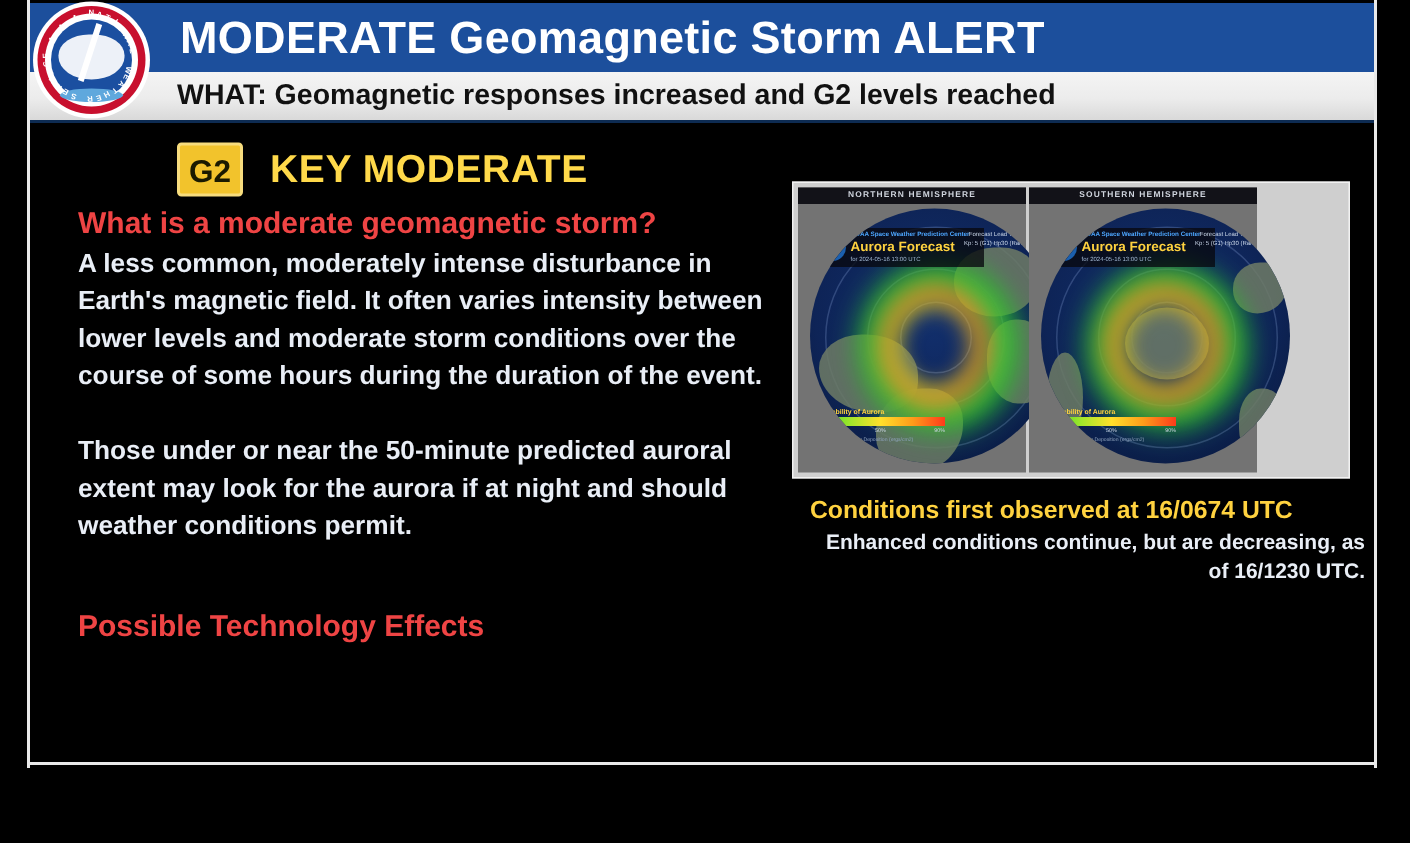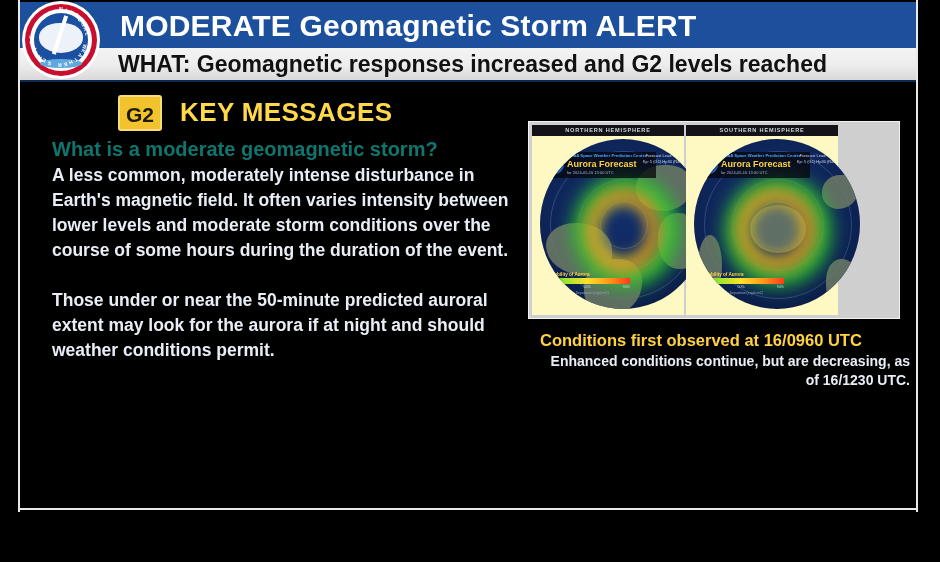--- a/index.html
+++ b/index.html
@@ -13,21 +13,21 @@
 
   
   .hdr-blue{position:absolute;left:20px;top:2px;width:896px;height:46px;background:#1c4f9c;}
   .hdr-title{position:absolute;left:120px;top:6px;width:780px;height:40px;
     color:#fff;font-size:30px;font-weight:bold;line-height:40px;letter-spacing:.2px;
     white-space:nowrap;}
   .hdr-what{position:absolute;left:20px;top:48px;width:896px;height:32px;
     background:linear-gradient(to bottom,#f4f4f4 0%,#ececec 55%,#d9d9d9 100%);
     border-bottom:2px solid #0d2b52;}
   .hdr-what-txt{position:absolute;left:118px;top:50px;height:28px;line-height:28px;
-    color:#111;font-size:23px;font-weight:bold;white-space:nowrap;}
+    color:#111;font-size:19px;font-weight:bold;white-space:nowrap;}
 
   
   .seal{position:absolute;left:22px;top:1px;width:78px;height:78px;border-radius:50%;
     background:#fff;overflow:hidden;}
   .seal .ring{position:absolute;left:3px;top:3px;width:72px;height:72px;border-radius:50%;
     background:#c8102e;}
   .seal .ring2{position:absolute;left:8px;top:8px;width:62px;height:62px;border-radius:50%;
     background:#fff;}
   .seal .disc{position:absolute;left:12px;top:12px;width:54px;height:54px;border-radius:50%;
     background:#1b4fa0;}
@@ -43,32 +43,32 @@
 
   
   .g2-badge{position:absolute;left:118px;top:95px;width:44px;height:36px;background:#f2c32c;
     border:2px solid #f7dc7d;border-radius:3px;color:#1a1a00;font-size:21px;font-weight:bold;
     text-align:center;line-height:36px;box-sizing:border-box;}
   .km-title{position:absolute;left:180px;top:97px;color:#ffd94a;font-size:26px;font-weight:bold;
     letter-spacing:.4px;white-space:nowrap;}
 
   
   .blk{position:absolute;left:52px;}
-  .blk h3{margin:0 0 1px 0;color:#0f766e;font-size:20px;font-weight:bold;line-height:25px;}
+  .blk h3{margin:0 0 1px 0;color:#ef4444;font-size:20px;font-weight:bold;line-height:25px;}
   .blk p{margin:0;color:#e9eef6;font-size:17.5px;font-weight:bold;line-height:25px;}
 
   #blk-storm{top:137px;width:480px;}
   #blk-do{top:288px;width:480px;}
   #blk-tech{top:406px;width:800px;}
   #blk-tech p{font-size:17px;line-height:24px;}
 
   
   .imgbox{position:absolute;left:528px;top:121px;width:372px;height:198px;
     background:#cfcfcf;border:1px solid #f2f2f2;box-sizing:border-box;padding:3px;}
-  .hemi{position:relative;float:left;width:152px;height:190px;background:#fef9c3;margin-right:2px;}
+  .hemi{position:relative;float:left;width:152px;height:190px;background:#737373;margin-right:2px;}
   .hemi:last-child{margin-right:0;}
   .hemi-cap{position:absolute;left:0;top:0;width:100%;height:11px;background:#121218;
     color:#cfd4dd;font-size:5.6px;font-weight:bold;text-align:center;line-height:11px;
     letter-spacing:.8px;}
   .globe{position:absolute;left:8px;top:14px;width:166px;height:170px;border-radius:50%;
     background:radial-gradient(circle at 48% 42%, #12306e 0%, #0e2457 58%, #071634 100%);
     overflow:hidden;}
   .globe .land{position:absolute;background:#6f7b66;opacity:.85;border-radius:40%;}
   .globe .grid{position:absolute;border:1px solid rgba(150,180,230,.25);border-radius:50%;}
   .oval{position:absolute;border-radius:50%;filter:blur(7px);}
@@ -151,32 +151,33 @@
         <span style="transform: translate(-50%, -50%) rotate(290.323deg); left: 9.92968px; top: 28.2335px;">•</span>
         <span style="transform: translate(-50%, -50%) rotate(301.935deg); left: 12.692px; top: 22.6021px;"> </span>
         <span style="transform: translate(-50%, -50%) rotate(313.548deg); left: 16.5314px; top: 17.642px;">•</span>
         <span style="transform: translate(-50%, -50%) rotate(325.161deg); left: 21.2907px; top: 13.5563px;"> </span>
         <span style="transform: translate(-50%, -50%) rotate(336.774deg); left: 26.775px; top: 10.5123px;">•</span>
         <span style="transform: translate(-50%, -50%) rotate(348.387deg); left: 32.7597px; top: 8.63457px;"> </span>
       </div>
   </div>
 
   <div class="g2-badge">G2</div>
-  <div class="km-title">KEY MESSAGES</div>
+  <div class="km-title">KEY MODERATE</div>
 
   <div class="blk" id="blk-storm">
     <h3>What is a moderate geomagnetic storm?</h3>
     <p>A less common, moderately intense disturbance in Earth's magnetic field. It often varies intensity between lower levels and moderate storm conditions over the course of some hours during the duration of the event.</p>
   </div>
 
   <div class="blk" id="blk-do">
     <p>Those under or near the 50-minute predicted auroral extent may look for the aurora if at night and should weather conditions permit.</p>
   </div>
 
   <div class="blk" id="blk-tech">
+    <h3>Possible Technology Effects</h3>
   </div>
 
   <div class="imgbox">
 
     <div class="hemi">
       <div class="hemi-cap">NORTHERN HEMISPHERE</div>
       <div class="globe">
         <div class="grid" style="left:10px;top:12px;width:146px;height:146px;"></div>
         <div class="grid" style="left:38px;top:40px;width:90px;height:90px;"></div>
         <div class="grid" style="left:60px;top:62px;width:46px;height:46px;"></div>
@@ -242,21 +243,21 @@
           </div>
           <div class="nt">Approximate Energy Deposition (ergs/cm2)</div>
         </div>
         <div class="ftnote">NOAA/SWPC Boulder CO USA</div>
       </div>
     </div>
 
   </div>
 
   <div id="blk-cond">
-    <h3>Conditions first observed at 16/0960 UTC</h3>
+    <h3>Conditions first observed at 16/0674 UTC</h3>
     <p>Enhanced conditions continue, but are decreasing, as of 16/1230 UTC.</p>
   </div>
 
   <div class="foot-rule"></div>
   <div class="footer">
     
     
     
     
   </div>

